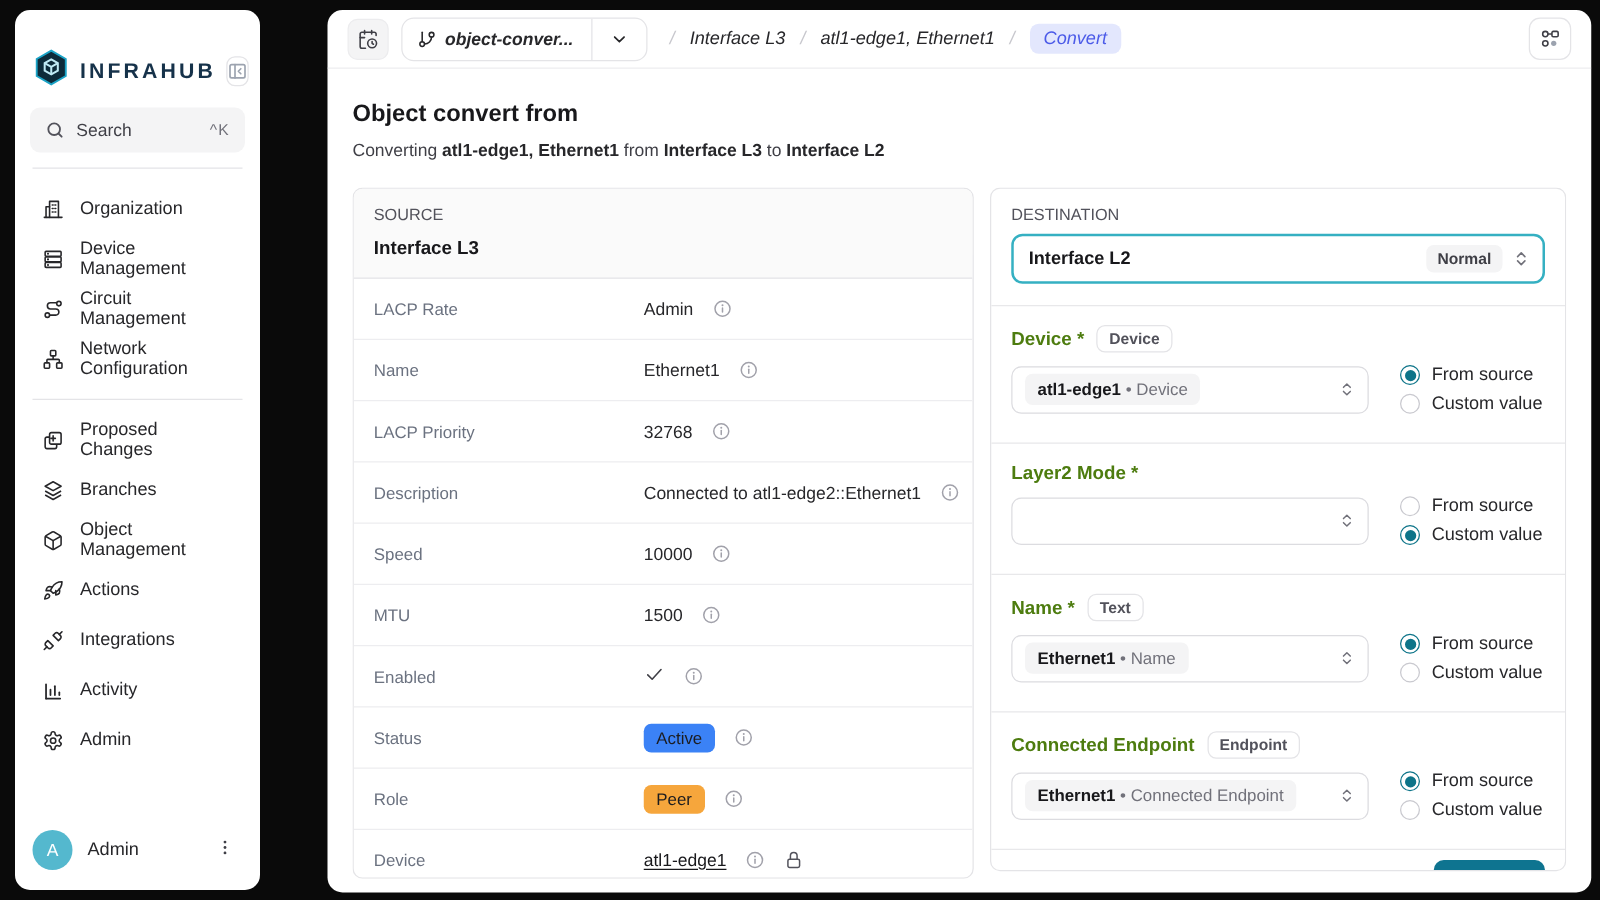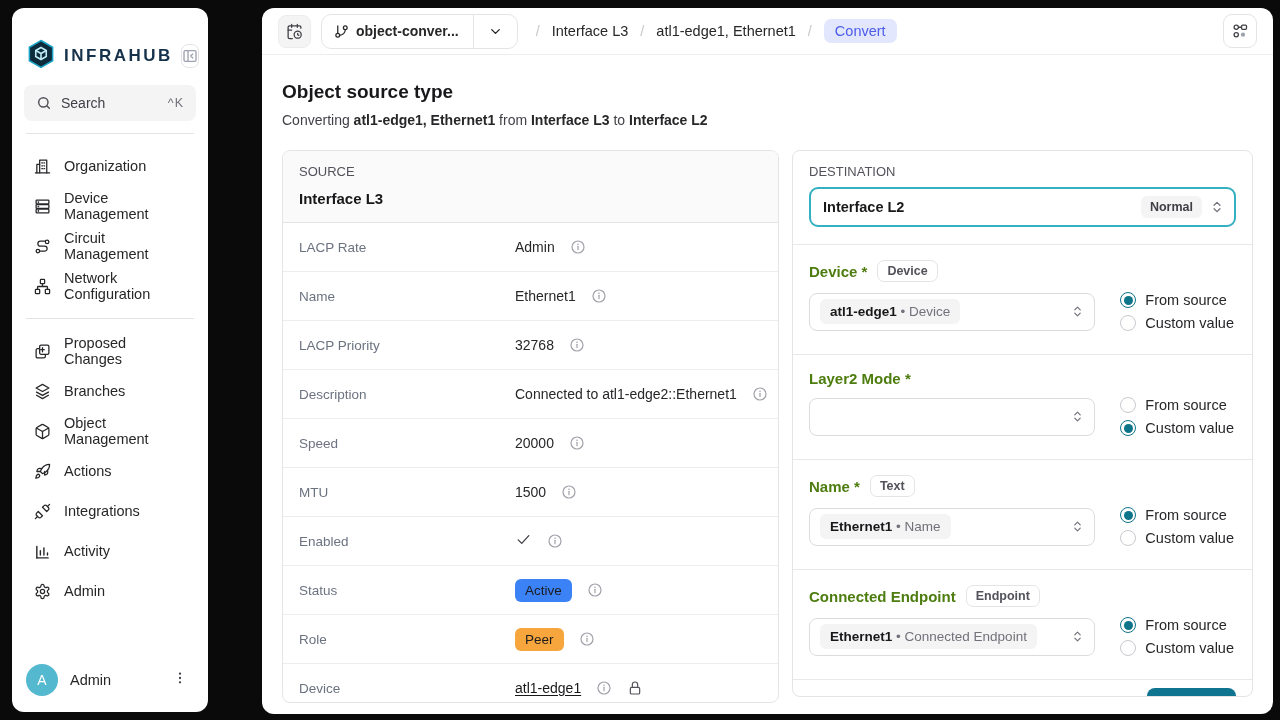--- a/index.html
+++ b/index.html
@@ -27,21 +27,21 @@
   .user-row { display:flex; align-items:center; gap:12px; padding:6px 6px 2px 2px; cursor:pointer; }
   .avatar { width:32px; height:32px; border-radius:50%; background:#54b8ce; color:#fff;
     display:flex; align-items:center; justify-content:center; font-size:14px; }
   .user-name { flex:1; font-size:14.5px; color:#27272a; }
   .kebab { color:#3f3f46; padding:2px; }
 
   
   .main { position:absolute; left:262px; top:8px; width:1011px; height:706px;
     background:#fff; border-radius:12px; overflow:hidden; display:flex; flex-direction:column; }
   .topbar { height:47px; flex:0 0 auto; display:flex; align-items:center; gap:10px;
-    padding:0 16px; border-bottom:1px solid #ededf0; }
+    padding:0 16px; border-bottom:1px solid #ededf0;font-style:italic; }
   .icon-btn { width:33px; height:33px; border-radius:8px; background:#f4f4f5; border:1px solid #ececee;
     display:flex; align-items:center; justify-content:center; color:#3f3f46; cursor:pointer; }
   .branch-select { display:flex; align-items:center; height:35px; border:1px solid #e4e4e7;
     border-radius:10px; overflow:hidden; cursor:pointer; background:#fff; }
   .branch-main { display:flex; align-items:center; gap:7px; padding:0 14px 0 12px; font-size:14px;
     font-weight:600; color:#27272a; height:100%; }
   .branch-caret { display:flex; align-items:center; justify-content:center; width:44px; height:100%;
     border-left:1px solid #e4e4e7; color:#27272a; }
   .crumbs { display:flex; align-items:center; gap:12px; margin-left:8px; font-size:14.5px; }
   .crumb-sep { color:#c7c7cd; }
@@ -296,21 +296,21 @@
             <circle cx="6" cy="6" r="3"></circle>
             <rect x="13.5" y="3" width="7" height="6" rx="1.5"></rect>
             <path d="M9 6h4.5"></path>
             <circle cx="6" cy="16.5" r="3"></circle>
             <circle cx="15.5" cy="16.5" r="3" fill="#9ca3af" stroke="none"></circle>
           </svg>
       </button>
     </header>
 
     <section class="content">
-      <h1 class="page-title">Object source type</h1>
+      <h1 class="page-title">Object convert from</h1>
       <p class="subtitle"><span>Converting </span><b>atl1-edge1, Ethernet1</b><span> from </span><b>Interface L3</b><span> to </span><b>Interface L2</b></p>
 
       <div class="panels">
 
         <div class="panel source">
           <div class="src-head">
             <div class="eyebrow">SOURCE</div>
             <div class="src-type">Interface L3</div>
           </div>
 
@@ -362,21 +362,21 @@
                     <circle cx="12" cy="12" r="9"></circle>
                     <path d="M12 11v5"></path>
                     <path d="M12 7.8h.01" stroke-width="2.4"></path>
                   </svg>
                 </span>
             </span>
           </div>
           <div class="src-row">
             <span class="src-label">Speed</span>
             <span class="src-value">
-                <span>20000</span>
+                <span>10000</span>
               <span class="iicon">
                   <svg width="16" height="16" viewBox="0 0 24 24" fill="none" stroke="currentColor" stroke-width="1.8" stroke-linecap="round">
                     <circle cx="12" cy="12" r="9"></circle>
                     <path d="M12 11v5"></path>
                     <path d="M12 7.8h.01" stroke-width="2.4"></path>
                   </svg>
                 </span>
             </span>
           </div>
           <div class="src-row">

